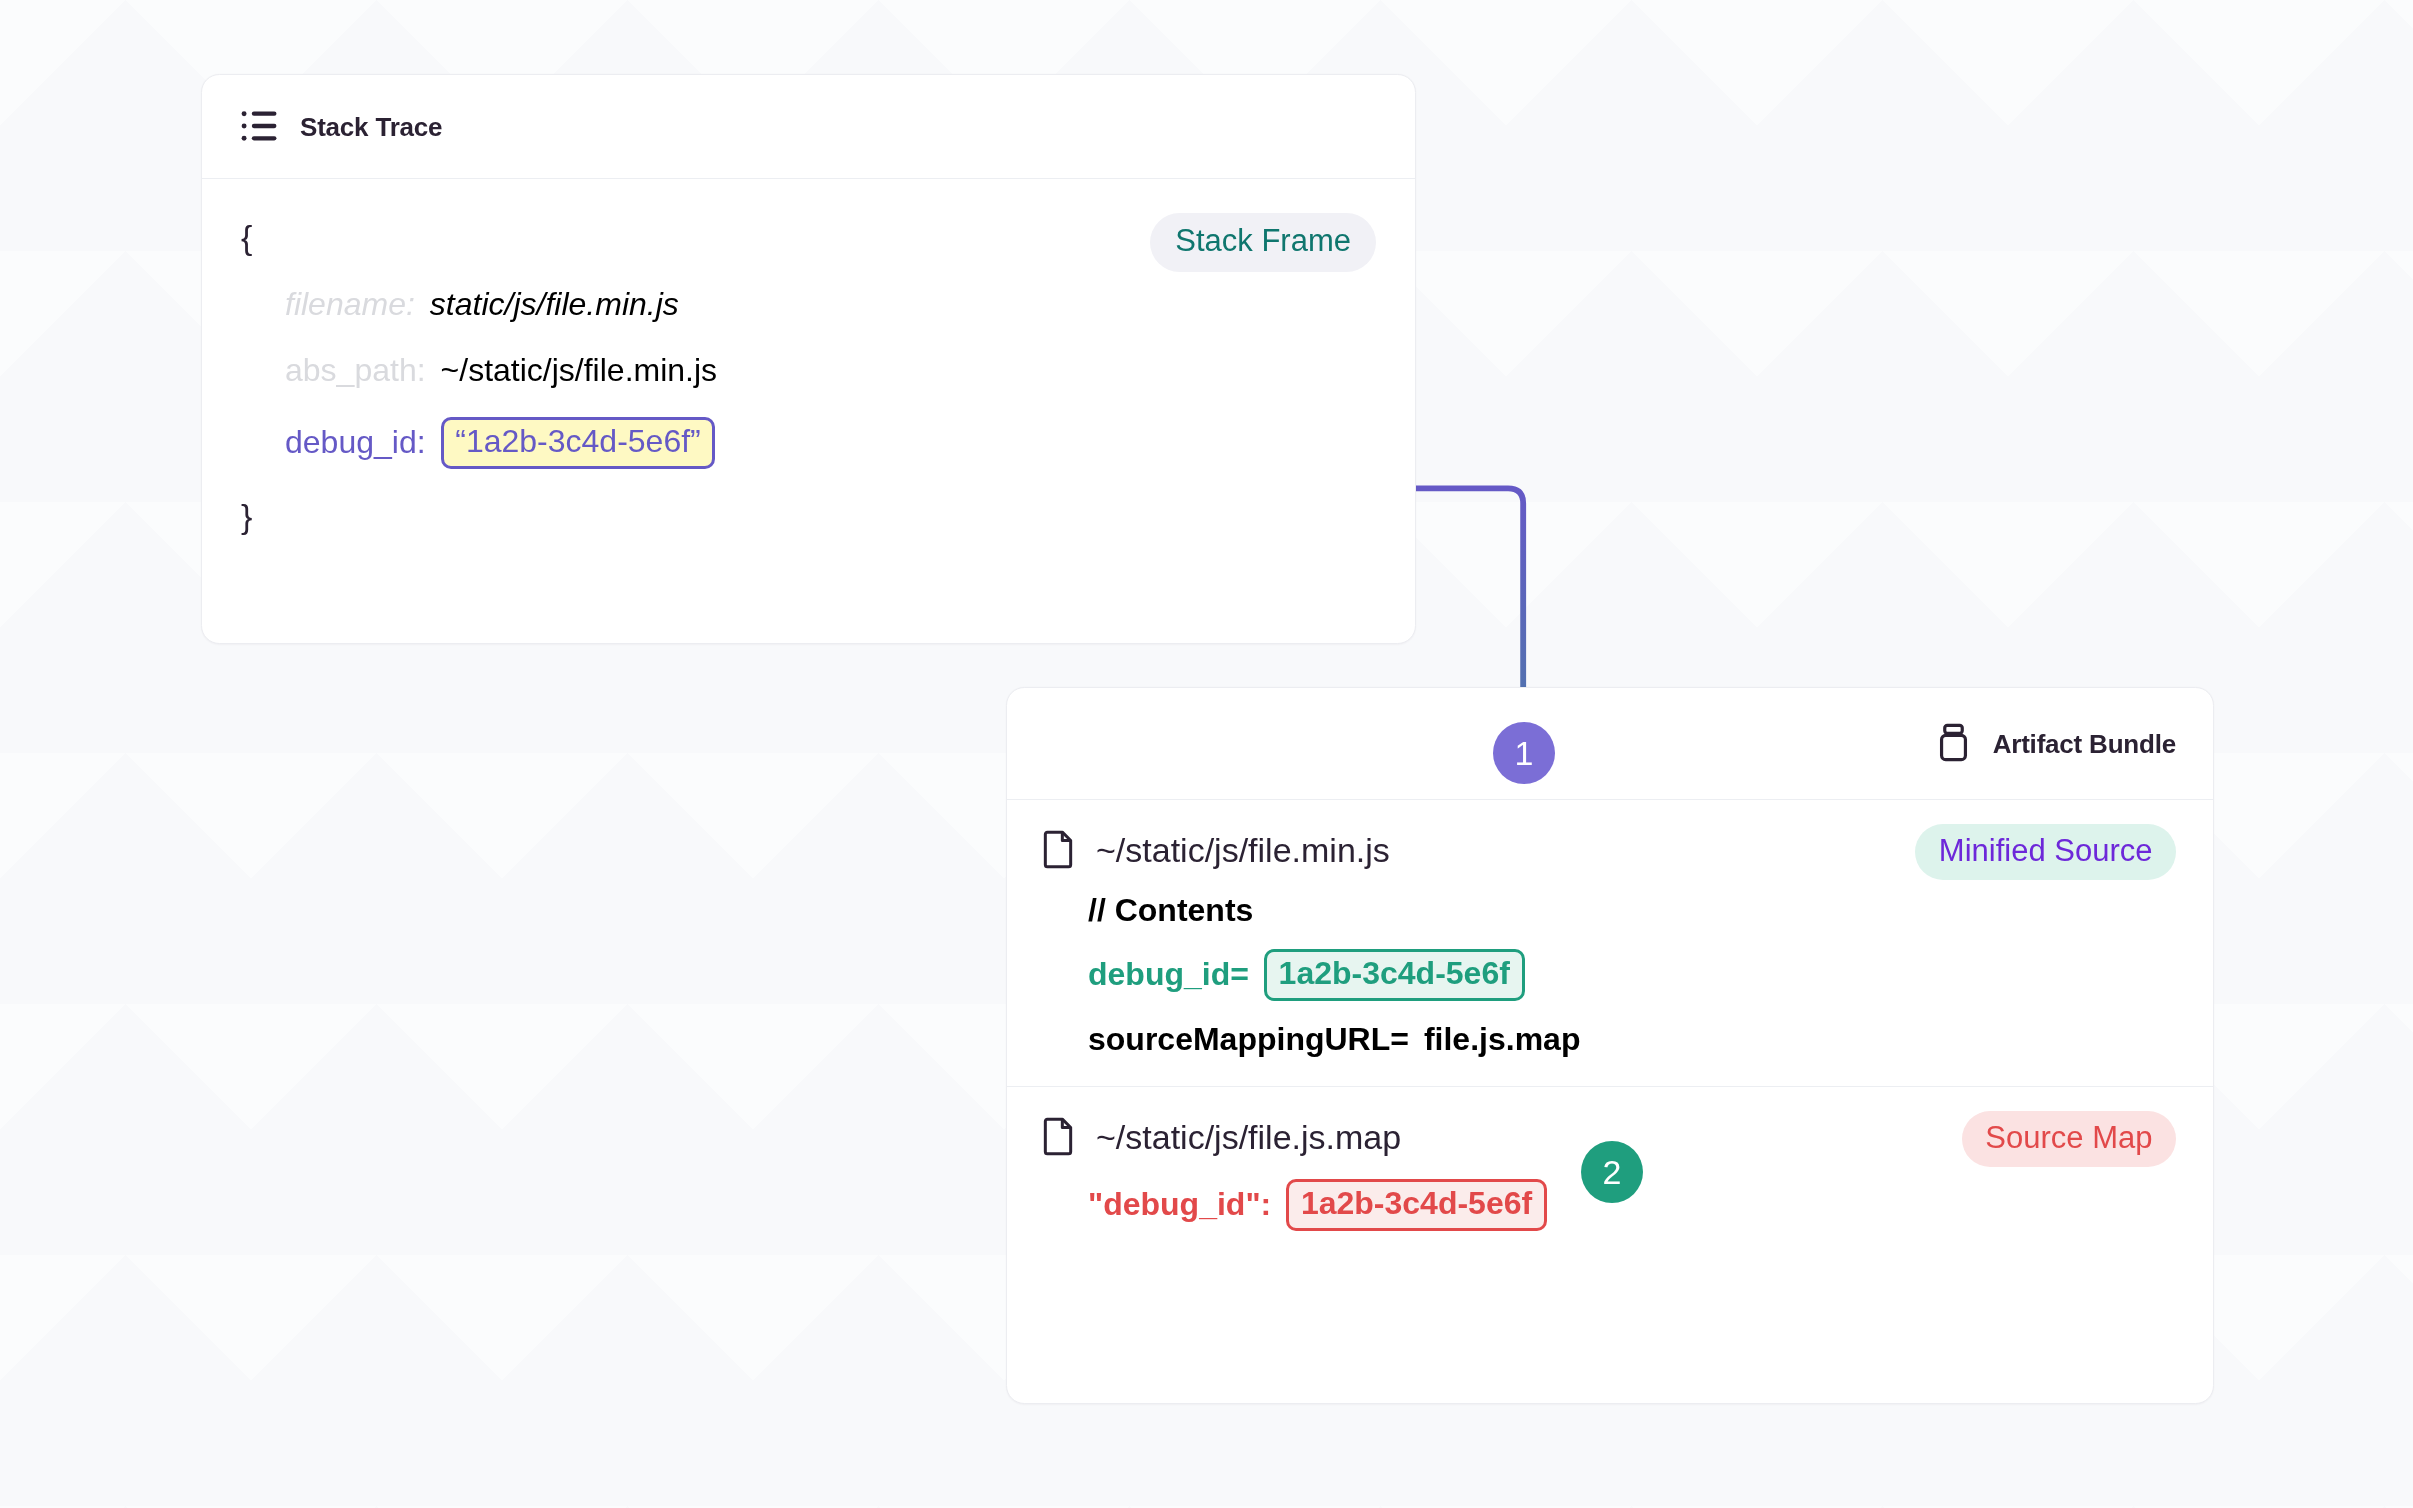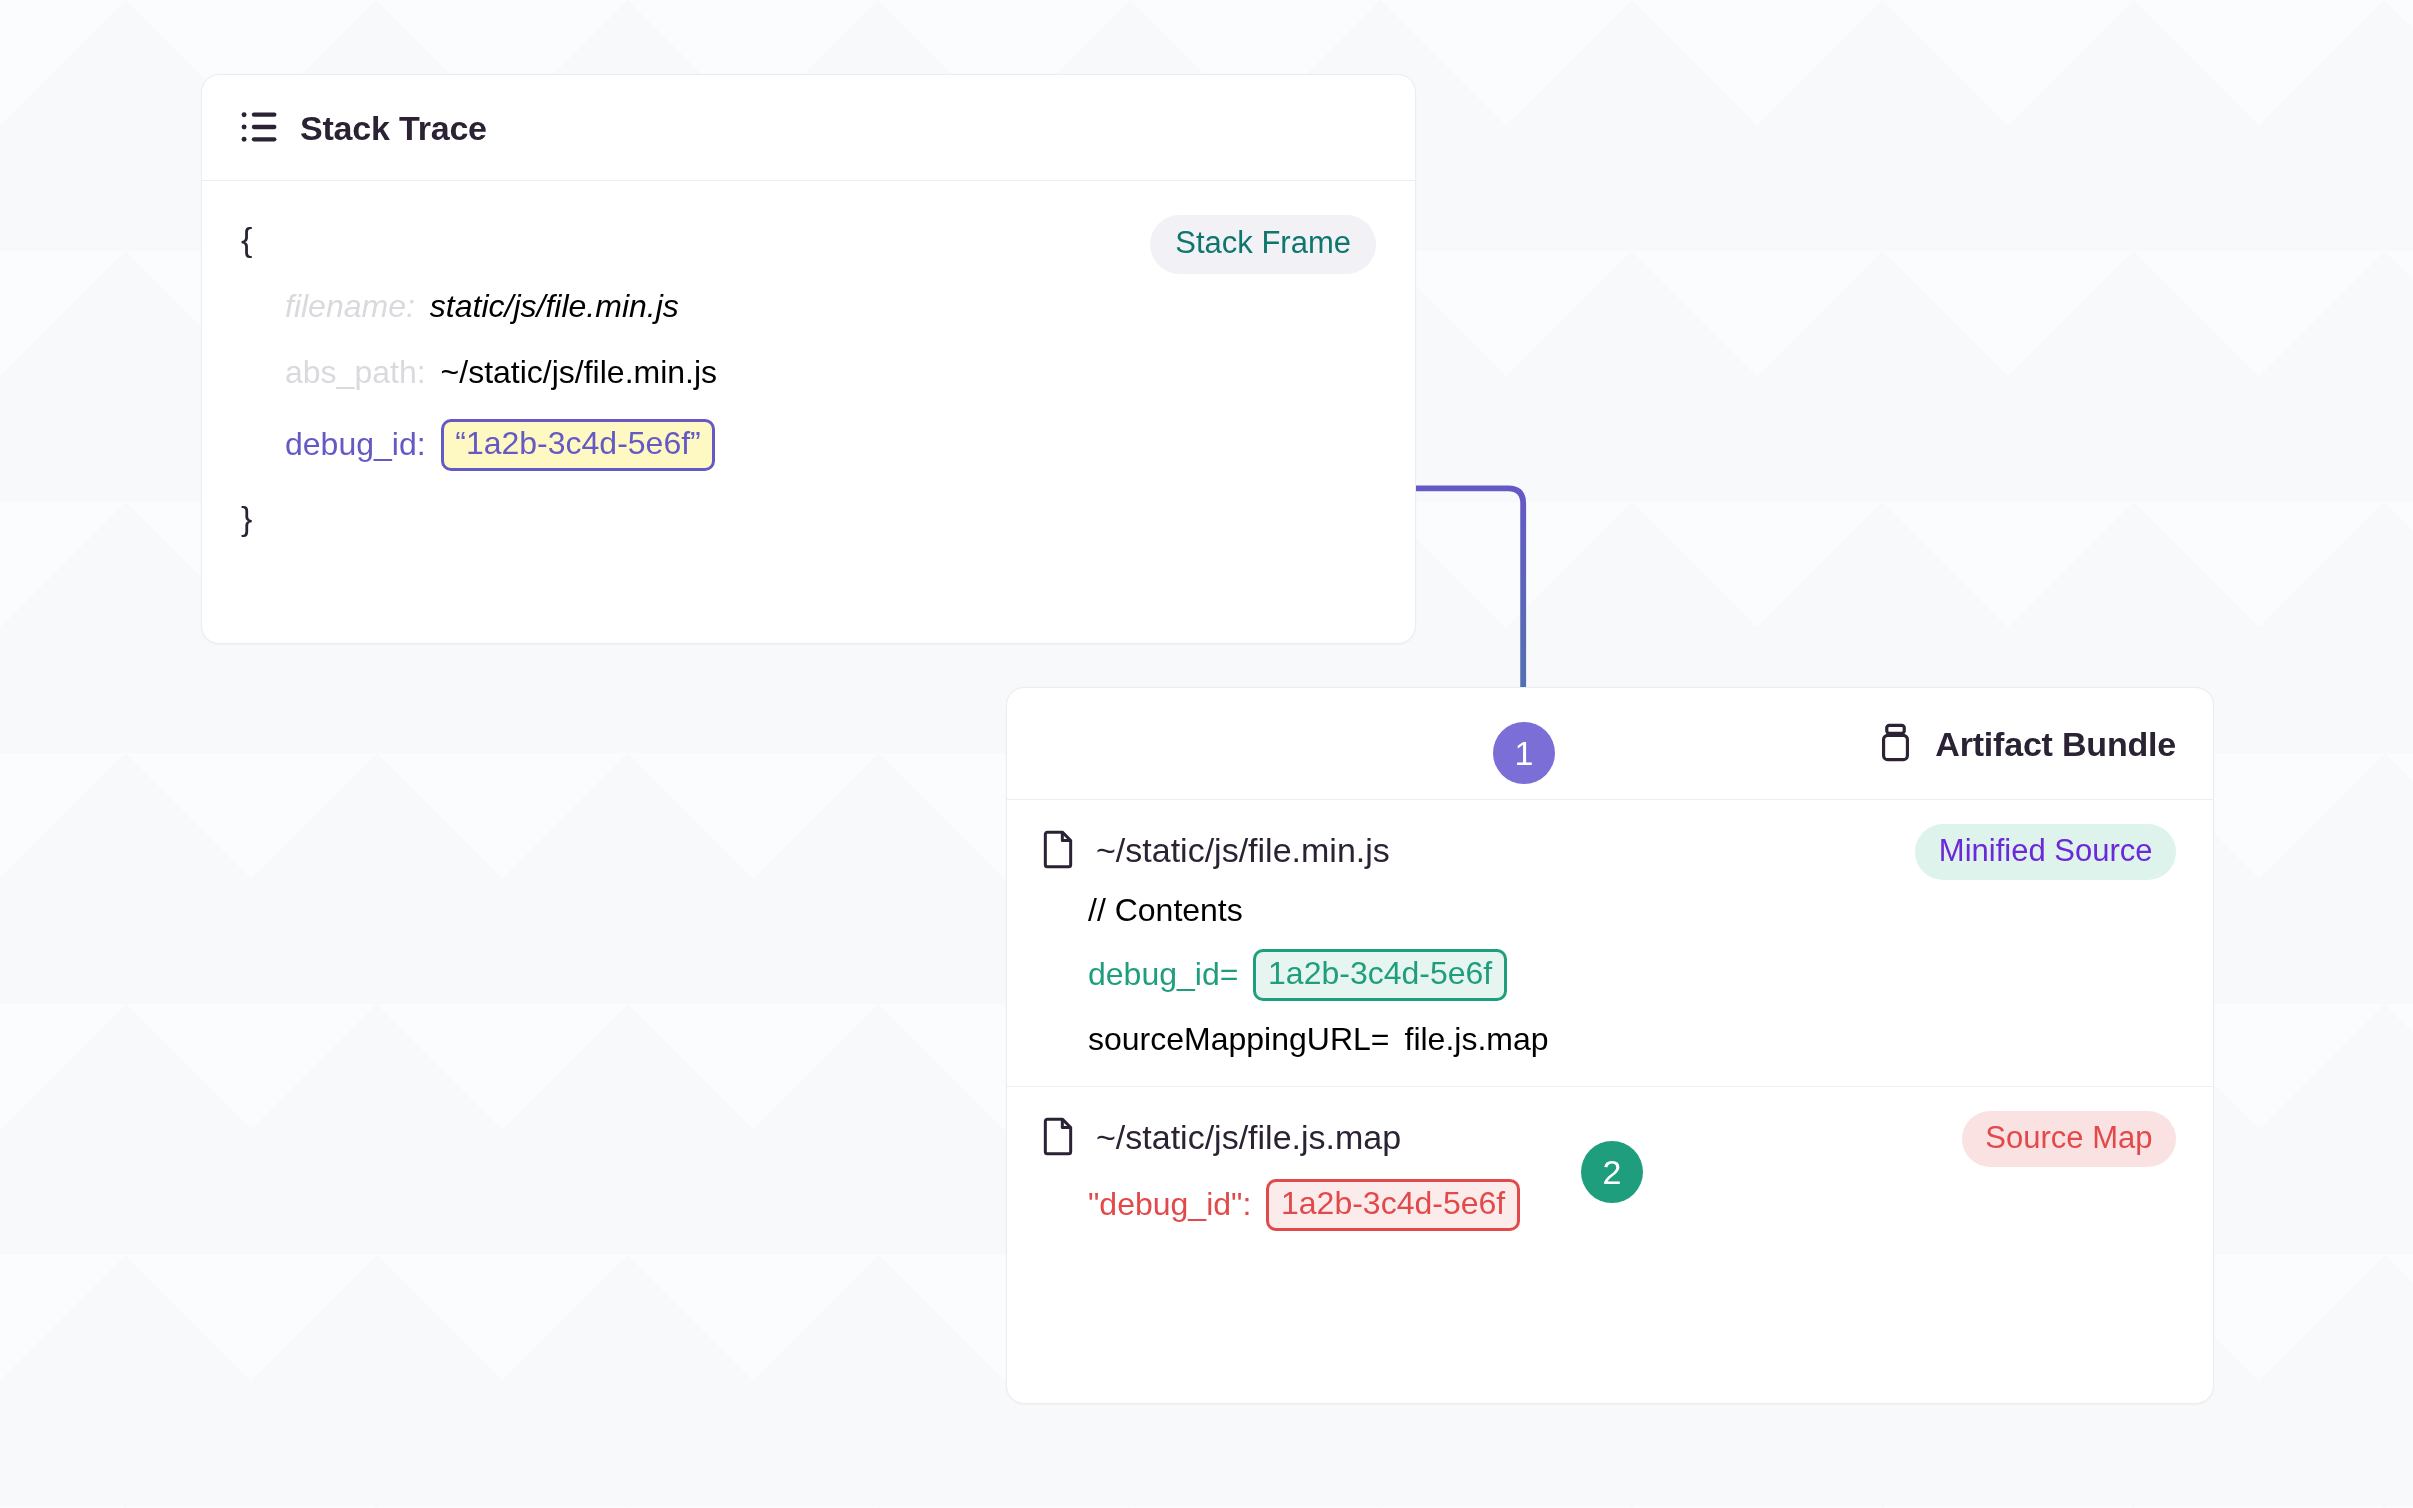--- a/index.html
+++ b/index.html
@@ -32,21 +32,21 @@
     border: 1.7px solid #ecedf1;
     border-radius: 18.4px;
     box-shadow: 0 0.8px 1.7px rgba(43,34,51,.04);
   }
   .card-head {
     display: flex; align-items: center; gap: 22px;
     padding: 32px 35px 30px 35px;
     border-bottom: 1.7px solid #eceef2;
   }
   .card-title {
-    font-size: 34px; font-weight: bold; color: #2b2233;
+    font-size: 26px; font-weight: bold; color: #2b2233;
     letter-spacing: -0.2px; white-space: nowrap;
   }
   .card-body { padding: 34px 37px 37px 37px; position: relative; }
 
   .code-line {
     font-family: "Liberation Sans", sans-serif;
     font-size: 32px;
     line-height: 1.16;
     white-space: nowrap;
     display: flex; align-items: center;
@@ -101,21 +101,21 @@
   .txt-teal   { color: #1f9e7e; }
   .txt-red    { color: #e2494a; }
 
   
   #artifact-bundle-card { left: 1006px; top: 687px; width: 1208px; height: 717px; }
   #artifact-bundle-card .card-head { padding: 35px 37px 34px 37px; justify-content: flex-end; }
   .file-row { position: relative; padding: 30px 37px 28.5px 37px; }
   .file-row + .file-row { border-top: 1.7px solid #eceef2; }
   .file-head { display: flex; align-items: center; gap: 22px; }
   .file-name { font-size: 34px; color: #2b2233; white-space: nowrap; }
-  .file-lines { margin-top: 22px; padding-left: 44px; }
+  .file-lines { margin-top: 22px; padding-left: 44px; font-weight: bold; }
   .file-lines .code-line { margin-bottom: 20px; }
   .file-lines .code-line:last-child { margin-bottom: 0; }
 
   
   #connector-layer { position: absolute; inset: 0; pointer-events: none; }
 
   
   .step-marker {
     position: absolute;
     width: 62px; height: 62px;

